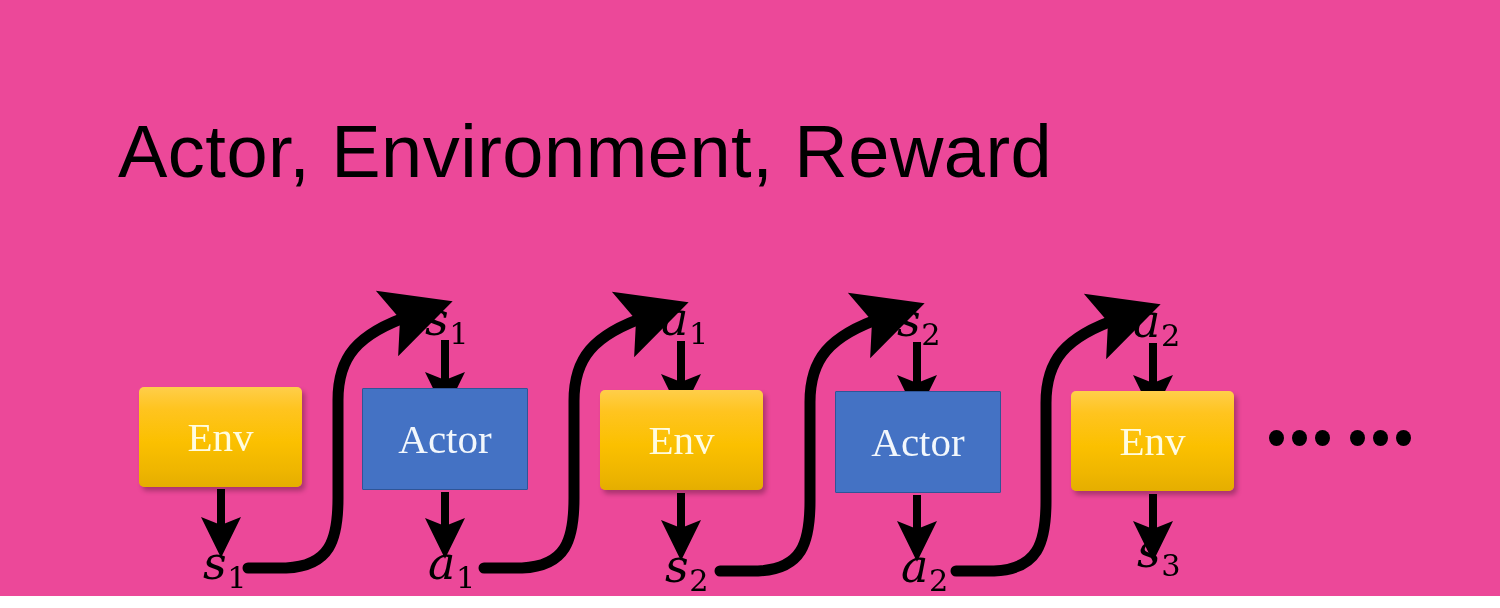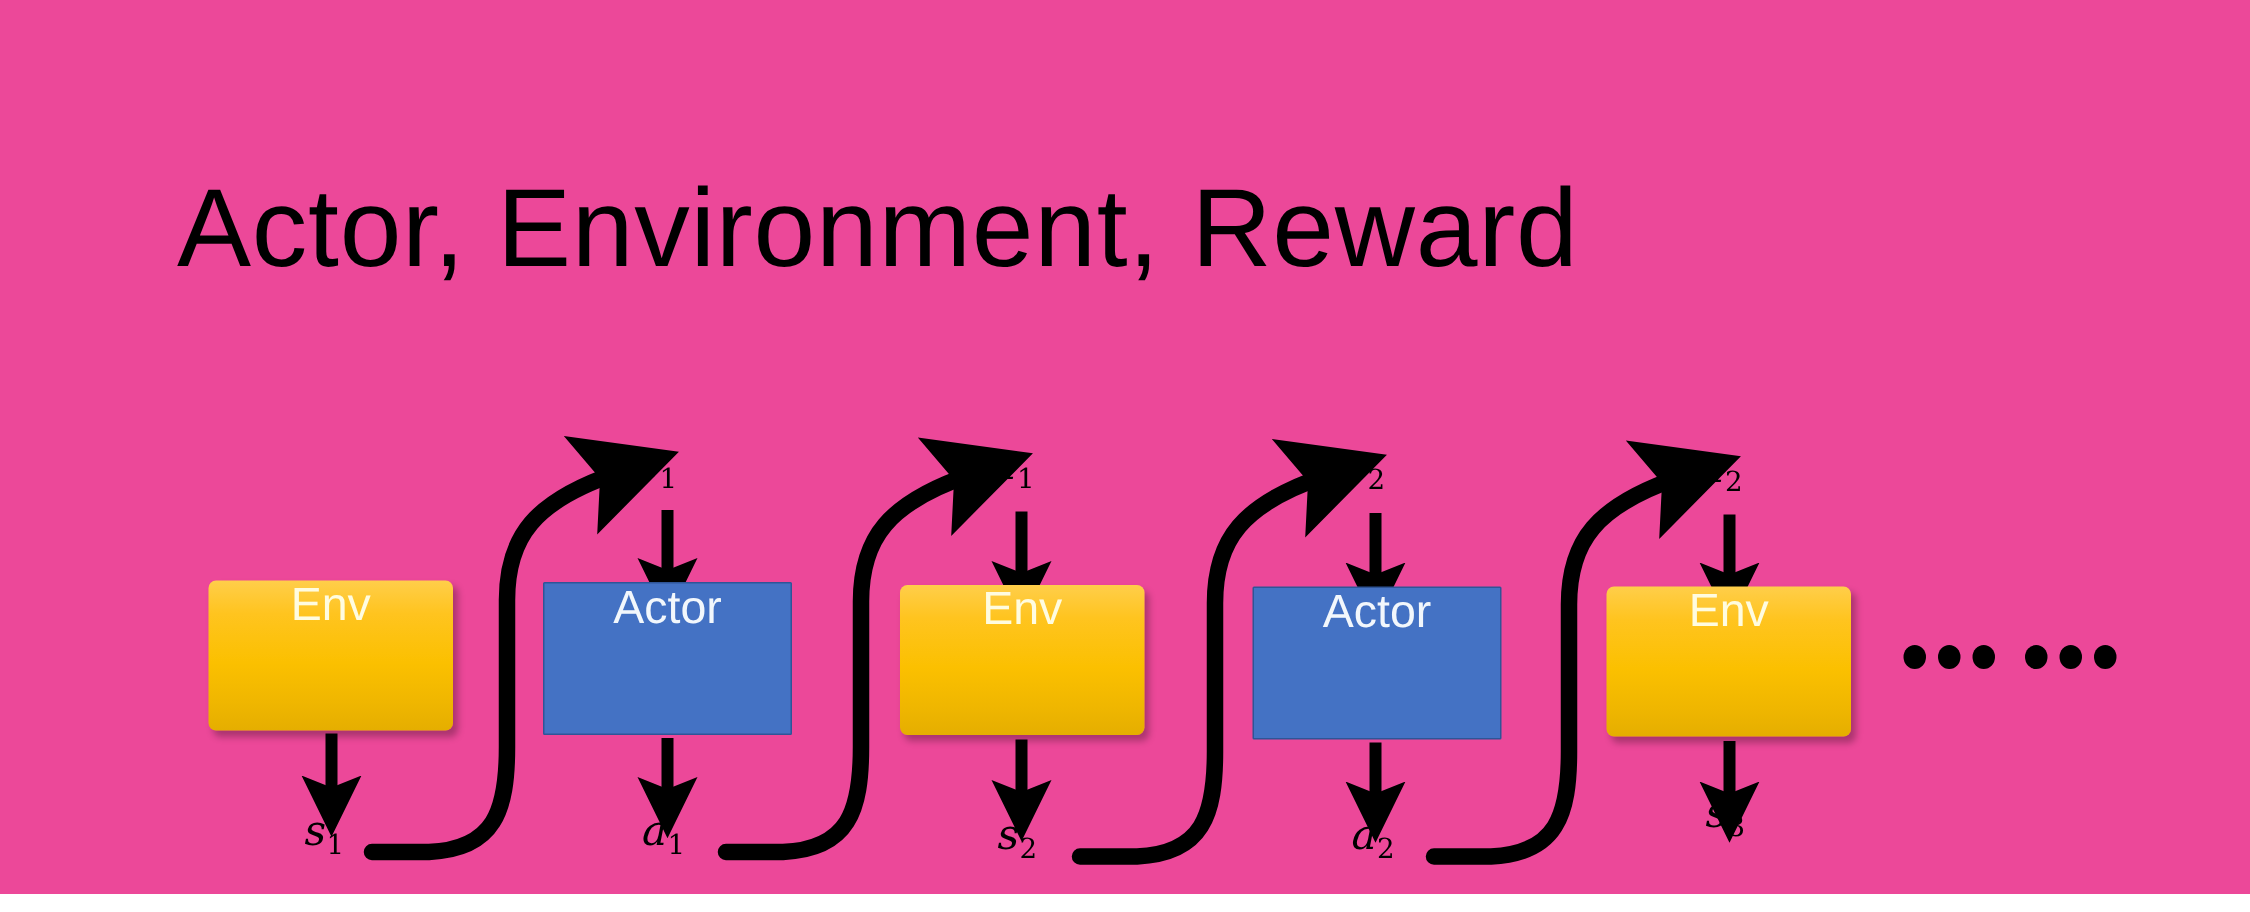--- a/index.html
+++ b/index.html
@@ -44,26 +44,26 @@
     top: 0;
     width: 1500px;
     height: 608px;
     overflow: visible;
   }
 
   
   .node {
     position: absolute;
     display: flex;
-    align-items: flex-start;
+    align-items: center;
     justify-content: center;
     box-sizing: border-box;
-    font-family: Liberation Sans, sans-serif;
+    font-family: Liberation Serif, serif;
     font-weight: 400;
-    font-size: 31px;
+    font-size: 41px;
     line-height: 1;
     white-space: nowrap;
   }
   .node-env {
     background: linear-gradient(180deg,
                 #FFCE4A 0%,
                 #FFC41F 22%,
                 #FBC000 55%,
                 #EFB600 82%,
                 #E5AE00 100%);
@@ -76,21 +76,21 @@
     color: #F2F7FC;
     border: 1.5px solid #2F5597;
     border-radius: 1px;
   }
 
   
   .mlabel {
     position: absolute;
     font-family: "DejaVu Serif", serif;
     font-style: italic;
-    font-size: 28px;
+    font-size: 46px;
     color: #000000;
     white-space: nowrap;
     line-height: 1;
   }
   .mlabel .sub {
     font-size: 0.66em;
     font-style: normal;
     vertical-align: baseline;
     position: relative;
     top: 0.30em;

